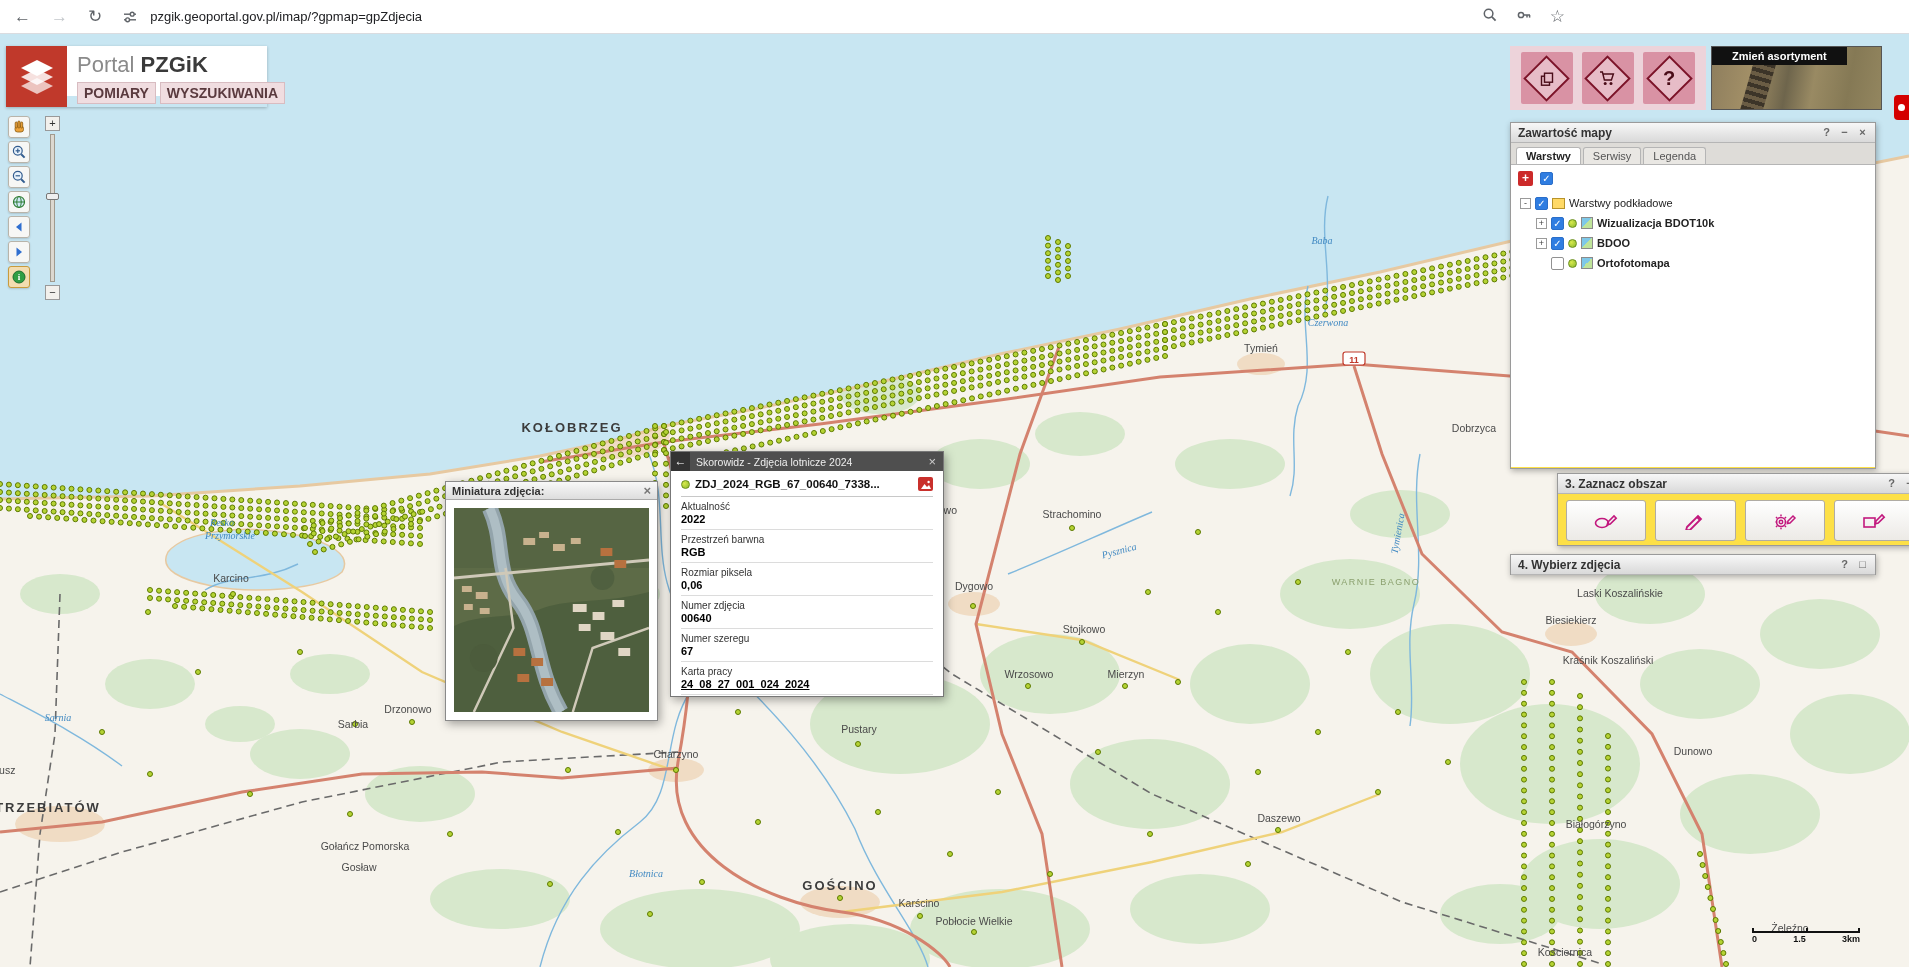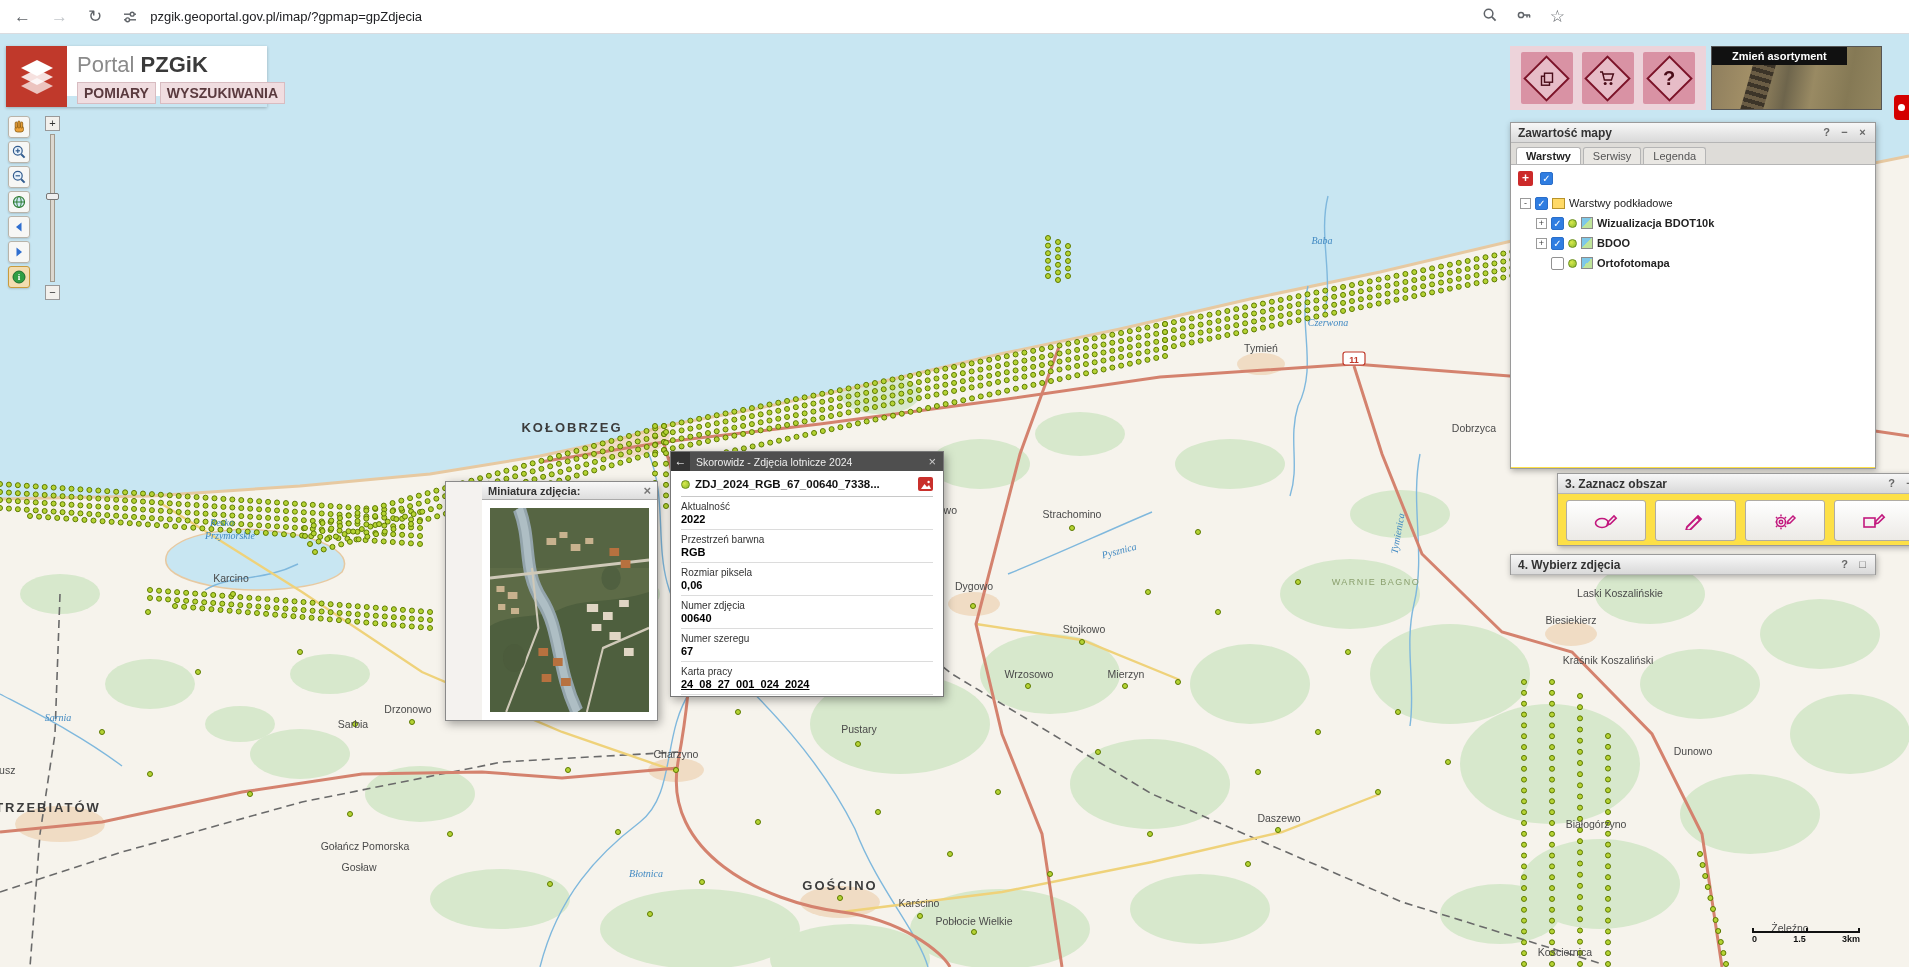--- a/index.html
+++ b/index.html
@@ -113,21 +113,21 @@
   .idx-head{display:flex;align-items:center;gap:5px;border-bottom:1px solid #c8c8c8;padding:3px 0 5px;}
   .idx-h{font-size:11.5px;font-weight:bold;color:#111;}
   .imgico{width:15px;height:14px;background:#c9302c;border-radius:2px;display:flex;align-items:center;
     justify-content:center;margin-left:auto;cursor:pointer;flex:0 0 auto;}
   .f-label{font-size:10px;color:#333;padding-top:4px;}
   .f-value{font-size:11px;font-weight:bold;color:#000;padding:1px 0 4px;border-bottom:1px solid #dcdcdc;}
   .f-value.link{text-decoration:underline;cursor:pointer;}
 
   
   .thumb-popup{position:absolute;left:445px;top:481px;width:213px;height:240px;background:#f4f2ef;
-    border:1px solid #8a8a8a;box-shadow:2px 3px 9px rgba(0,0,0,.35);z-index:25;padding-left:36px;}
+    border:1px solid #8a8a8a;box-shadow:2px 3px 9px rgba(0,0,0,.35);z-index:25;}
   .thumb-title{height:18px;background:linear-gradient(#f8f8f8,#dddddd);border-bottom:1px solid #aaa;
     display:flex;align-items:center;font-size:11px;font-weight:bold;color:#333;padding:0 6px;}
   .thumb-close{margin-left:auto;color:#777;font-size:13px;cursor:pointer;}
   .thumb-body{padding:8px;background:#fff;height:calc(100% - 18px);}
   .photo{width:100%;height:100%;display:block;}
 
   
   .scalebar{position:absolute;left:1752px;top:928px;width:108px;z-index:15;}
   .sb-line{height:5px;border-left:2px solid #111;border-right:2px solid #111;border-bottom:2px solid #111;position:relative;}
   .sb-line::after{content:"";position:absolute;left:50%;top:0;width:2px;height:5px;background:#111;}

